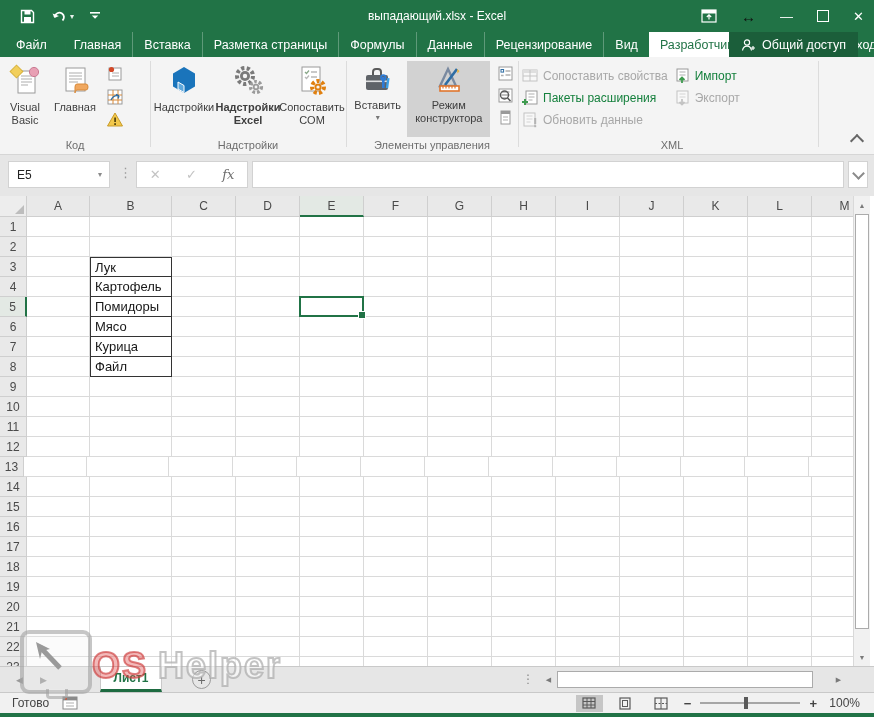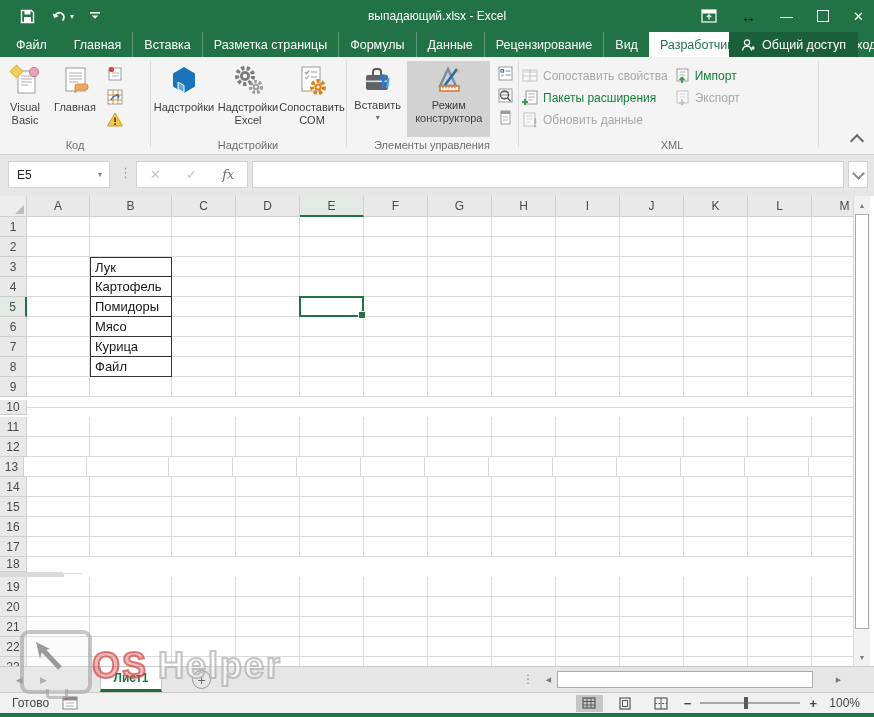--- a/index.html
+++ b/index.html
@@ -228,21 +228,21 @@
 
   <div class="rgroup" style="left:152px;width:192px;">
     <div class="bigrow" style="justify-content:center;gap:2px;">
       <div class="bigbtn" style="width:62px;">
         <svg width="34" height="34" viewBox="0 0 34 34">
           <path d="M17,3 L28,9.5 L28,22.5 L17,29 L6,22.5 L6,9.5 Z" fill="#1A74BB"></path>
           <path d="M11,18 L17,21.5 L17,28.5 L11,25 Z" fill="#5FA8DC" stroke="#fff" stroke-width="1"></path>
         </svg>
         <span class="blabel">Надстройки</span>
       </div>
-      <div class="bigbtn" style="width:62px;">
+      <div class="bigbtn" style="width:62px;font-weight:bold;">
         <svg width="34" height="34" viewBox="0 0 34 34">
           <circle cx="14" cy="12" r="8" fill="none" stroke="#7a7a7a" stroke-width="4" stroke-dasharray="3.2 2.4"></circle>
           <circle cx="14" cy="12" r="5" fill="#7a7a7a"></circle>
           <circle cx="14" cy="12" r="2.2" fill="#F4F4F4"></circle>
           <circle cx="25" cy="23" r="5.4" fill="none" stroke="#9a9a9a" stroke-width="3.4" stroke-dasharray="2.6 2"></circle>
           <circle cx="25" cy="23" r="3.2" fill="#9a9a9a"></circle>
           <circle cx="25" cy="23" r="1.4" fill="#F4F4F4"></circle>
         </svg>
         <span class="blabel">Надстройки Excel</span>
       </div>
@@ -536,21 +536,21 @@
       <div class="cell" style="width: 64px;"></div>
       <div class="cell" style="width: 64px;"></div>
       <div class="cell" style="width: 64px;"></div>
       <div class="cell" style="width: 64px;"></div>
       <div class="cell" style="width: 64px;"></div>
       <div class="cell" style="width: 64px;"></div>
       <div class="cell" style="width: 64px;"></div>
       <div class="cell" style="width: 64px;"></div>
       <div class="cell" style="width: 66px;"></div>
     </div>
-    <div class="grow" style="height: 20px; align-items: center;">
+    <div class="grow" style="height: 20px;">
       <div class="rh" style="width: 27px;">10</div>
       <div class="cell" style="width: 63px;"></div>
       <div class="cell" style="width: 82px;"></div>
       <div class="cell" style="width: 64px;"></div>
       <div class="cell" style="width: 64px;"></div>
       <div class="cell" style="width: 64px;"></div>
       <div class="cell" style="width: 64px;"></div>
       <div class="cell" style="width: 64px;"></div>
       <div class="cell" style="width: 64px;"></div>
       <div class="cell" style="width: 64px;"></div>
@@ -664,21 +664,21 @@
       <div class="cell" style="width: 64px;"></div>
       <div class="cell" style="width: 64px;"></div>
       <div class="cell" style="width: 64px;"></div>
       <div class="cell" style="width: 64px;"></div>
       <div class="cell" style="width: 64px;"></div>
       <div class="cell" style="width: 64px;"></div>
       <div class="cell" style="width: 64px;"></div>
       <div class="cell" style="width: 64px;"></div>
       <div class="cell" style="width: 66px;"></div>
     </div>
-    <div class="grow" style="height: 20px; flex-direction: column;">
+    <div class="grow" style="height: 20px;">
       <div class="rh" style="width: 27px;">18</div>
       <div class="cell" style="width: 63px;"></div>
       <div class="cell" style="width: 82px;"></div>
       <div class="cell" style="width: 64px;"></div>
       <div class="cell" style="width: 64px;"></div>
       <div class="cell" style="width: 64px;"></div>
       <div class="cell" style="width: 64px;"></div>
       <div class="cell" style="width: 64px;"></div>
       <div class="cell" style="width: 64px;"></div>
       <div class="cell" style="width: 64px;"></div>

